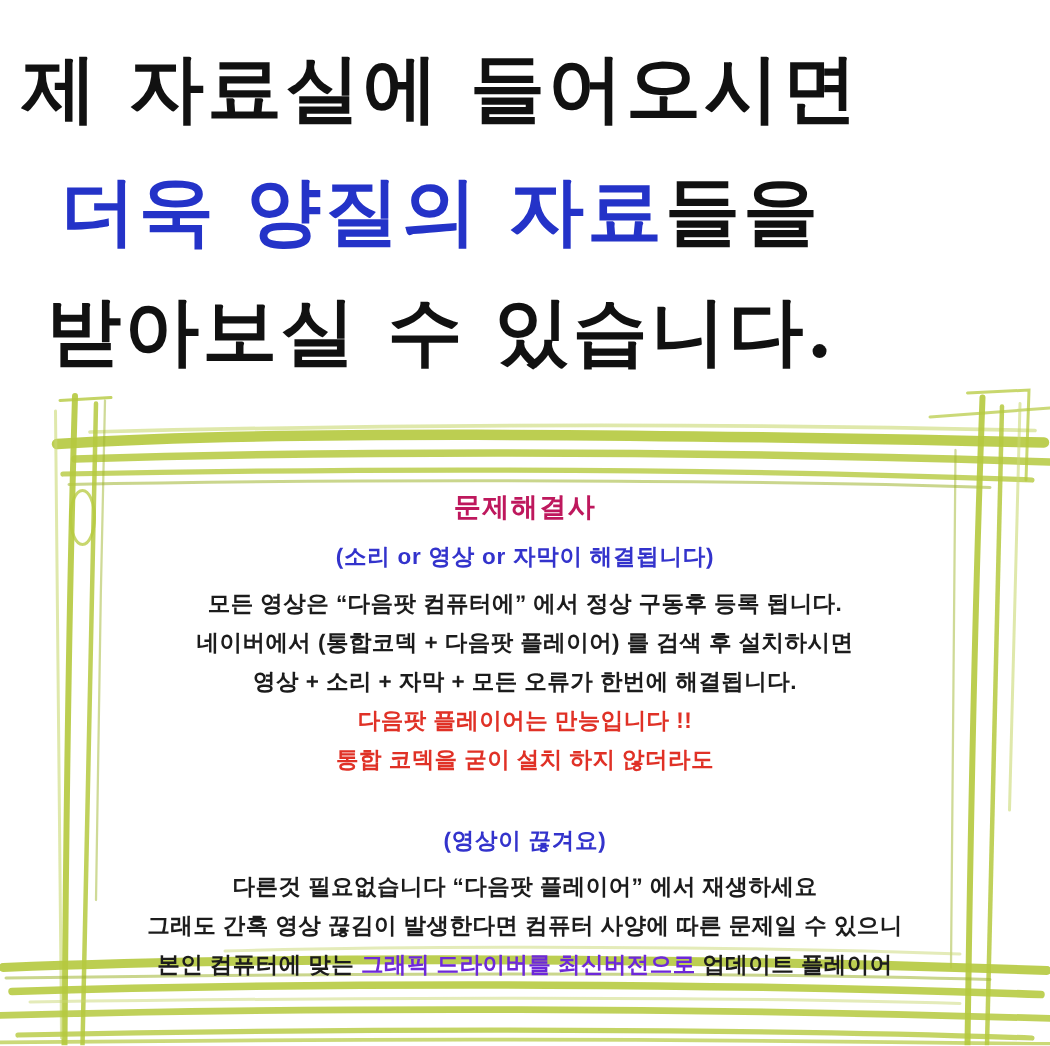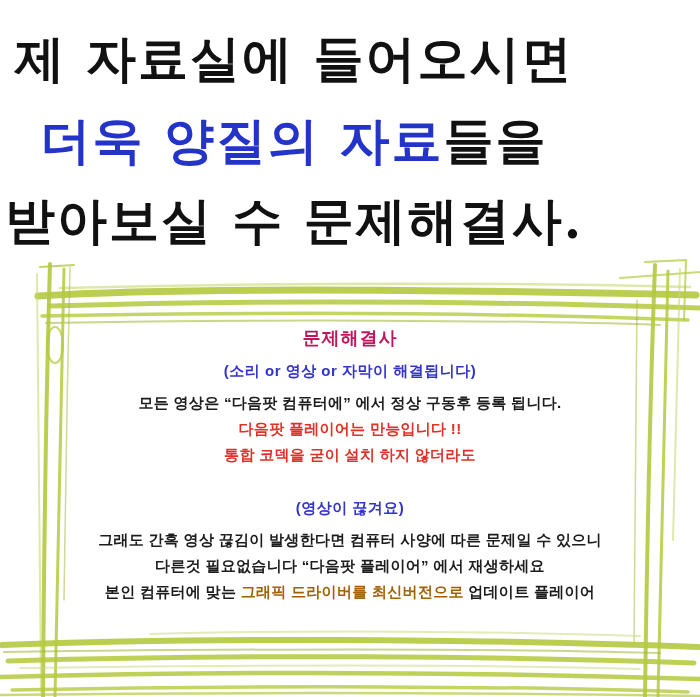--- a/index.html
+++ b/index.html
@@ -57,30 +57,30 @@
     letter-spacing: 0.5px;
   }
   .t-line {
     font-size: 15px;
     line-height: 26px;
     letter-spacing: 0.3px;
     white-space: nowrap;
   }
   .t-red { color: #e03126; }
   .gap-lg { height: 31px; }
-  .last-line .t-red { color: #a16207; }
+  .last-line .t-red { color: #6d28d9; }
 </style>
 </head>
 <body>
 
 <div class="hero-line hero-line-1">제 자료실에 들어오시면</div>
 <div class="hero-line hero-line-2">
   <span class="hero-blue">더욱 양질의 자료</span><span>들을</span>
 </div>
-<div class="hero-line hero-line-3">받아보실 수 문제해결사.</div>
+<div class="hero-line hero-line-3">받아보실 수 있습니다.</div>
 
 <svg class="sketch-frame" viewBox="0 0 700 697" xmlns="http://www.w3.org/2000/svg" fill="none" stroke-linecap="round">
 
   <g stroke="#b5c93e">
     <path d="M38 296 C 180 287, 420 289, 696 295" stroke-width="7" opacity="0.9"></path>
     <path d="M50 306 C 250 300, 480 301, 700 308" stroke-width="5" opacity="0.85"></path>
     <path d="M42 316 C 300 311, 500 313, 688 320" stroke-width="3.5" opacity="0.8"></path>
     <path d="M60 288 C 300 282, 520 283, 690 287" stroke-width="2.5" opacity="0.6" stroke="#c9d873"></path>
     <path d="M46 323 C 250 319, 520 320, 660 325" stroke-width="2" opacity="0.55" stroke="#9fb52f"></path>
     <path d="M620 278 L 700 272" stroke-width="2" opacity="0.7"></path>
@@ -113,24 +113,26 @@
     <path d="M0 695 C 250 692, 500 693, 700 696" stroke-width="2.5" opacity="0.7"></path>
     <path d="M150 634 C 300 630, 500 631, 640 636" stroke-width="2" opacity="0.5" stroke="#c9d873"></path>
   </g>
 </svg>
 
 <div class="box-content">
   <div class="box-title">문제해결사</div>
 
   <div class="q-heading">(소리 or 영상 or 자막이 해결됩니다)</div>
   <div class="t-line">모든 영상은  “다음팟 컴퓨터에”  에서 정상 구동후 등록 됩니다.</div>
+  <div class="t-line">네이버에서 (통합코덱 + 다음팟 플레이어) 를 검색 후 설치하시면</div>
+  <div class="t-line">영상 + 소리 + 자막 + 모든 오류가 한번에 해결됩니다.</div>
   <div class="t-line t-red">다음팟 플레이어는 만능입니다 !!</div>
   <div class="t-line t-red">통합 코덱을 굳이 설치 하지 않더라도</div>
 
   <div class="gap-lg"></div>
 
   <div class="q-heading">(영상이 끊겨요)</div>
+  <div class="t-line">다른것 필요없습니다  “다음팟 플레이어” 에서 재생하세요</div>
   <div class="t-line">그래도 간혹 영상 끊김이 발생한다면 컴퓨터 사양에 따른 문제일 수 있으니</div>
-  <div class="t-line">다른것 필요없습니다  “다음팟 플레이어” 에서 재생하세요</div>
   <div class="t-line last-line">
     <span>본인 컴퓨터에 맞는 </span><span class="t-red">그래픽 드라이버를 최신버전으로</span><span> 업데이트 플레이어</span>
   </div>
 </div>
 
 </body></html>

